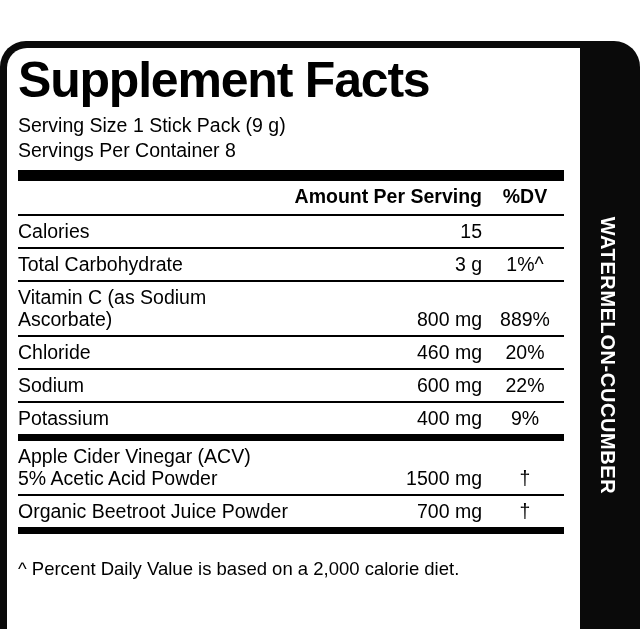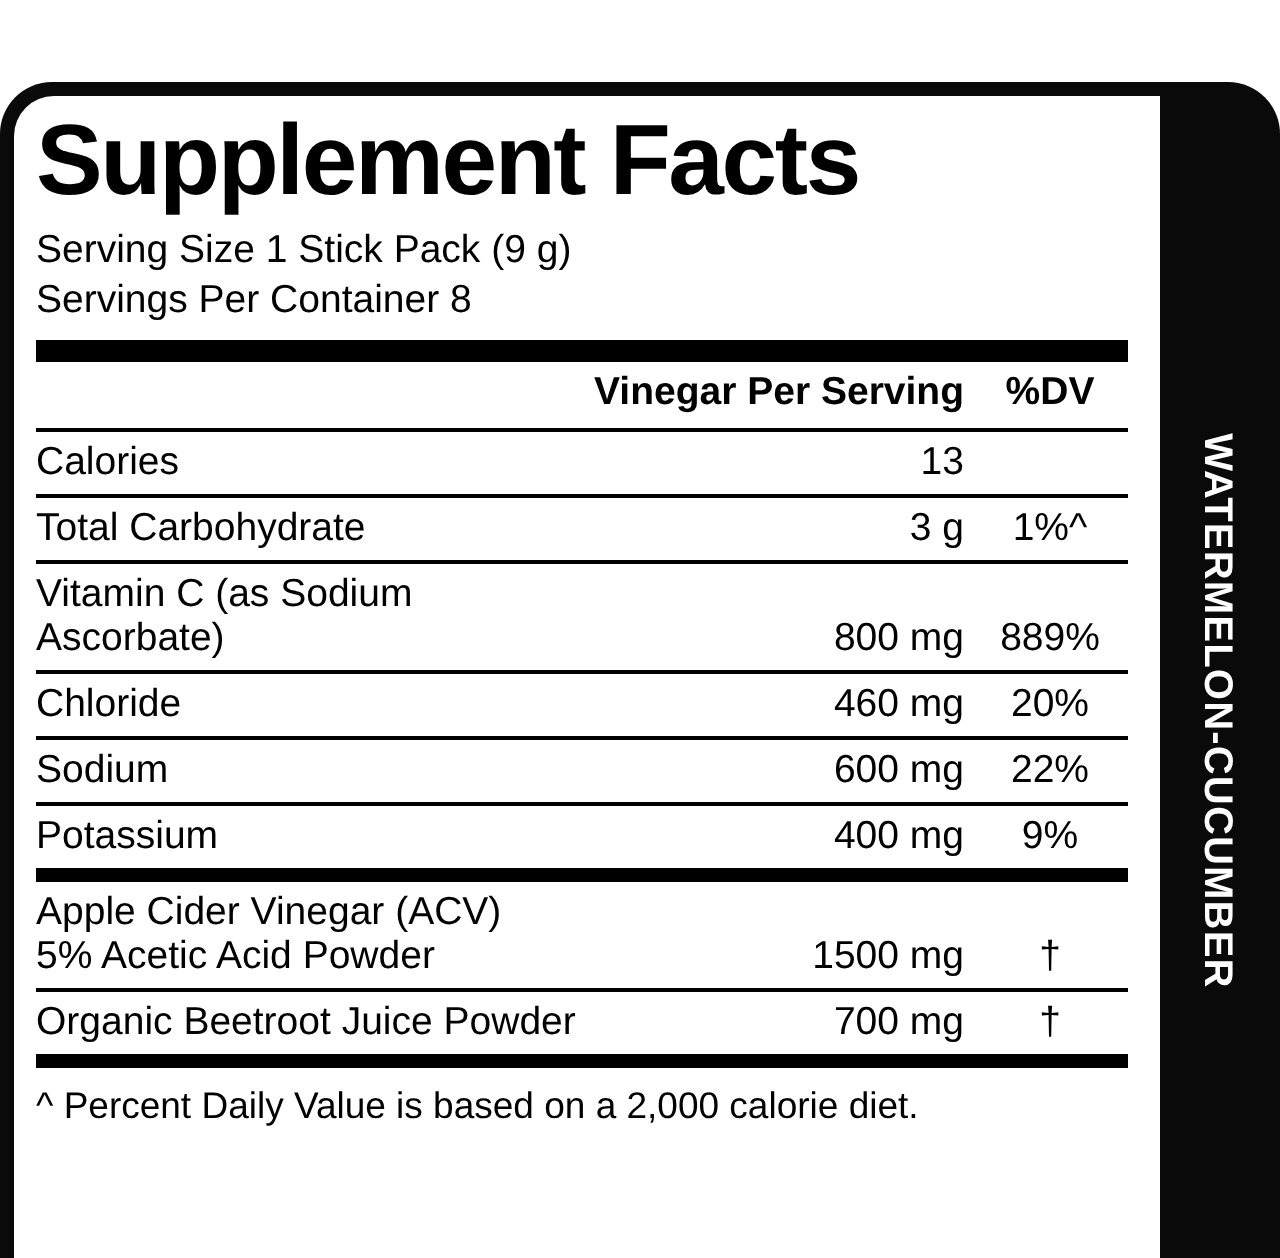--- a/index.html
+++ b/index.html
@@ -94,21 +94,21 @@
     font-weight: bold;
     padding-top: 4px !important;
     padding-bottom: 7px !important;
   }
   .two-line-name {
     line-height: 23px;
   }
   .footnotes {
     font-size: 18.5px;
     line-height: 26px;
-    padding-top: 6px;
+    padding-top: 22px;
   }
   .side-tab {
     position: absolute;
     right: 0;
     top: 0;
     width: 60px;
     height: 629px;
     display: flex;
     align-items: center;
     justify-content: center;
@@ -135,26 +135,26 @@
 
     <div class="serving-line">Serving Size 1 Stick Pack (9 g)</div>
     <div class="serving-line">Servings Per Container 8</div>
 
     <div class="rule-thick"></div>
 
     <table class="facts">
       <tbody>
           <tr class="hdr bordered">
         <td class="col-name"></td>
-        <td class="col-amt">Vinegar Per Serving</td>
+        <td class="col-amt">Amount Per Serving</td>
         <td class="col-dv">%DV</td>
       </tr>
       <tr class="bordered">
         <td class="col-name">Calories</td>
-        <td class="col-amt">13</td>
+        <td class="col-amt">15</td>
         <td class="col-dv"></td>
       </tr>
       <tr class="bordered">
         <td class="col-name">Total Carbohydrate</td>
         <td class="col-amt">3 g</td>
         <td class="col-dv">1%^</td>
       </tr>
       <tr class="bordered">
         <td class="col-name">Vitamin C (as Sodium Ascorbate)</td>
         <td class="col-amt">800 mg</td>

